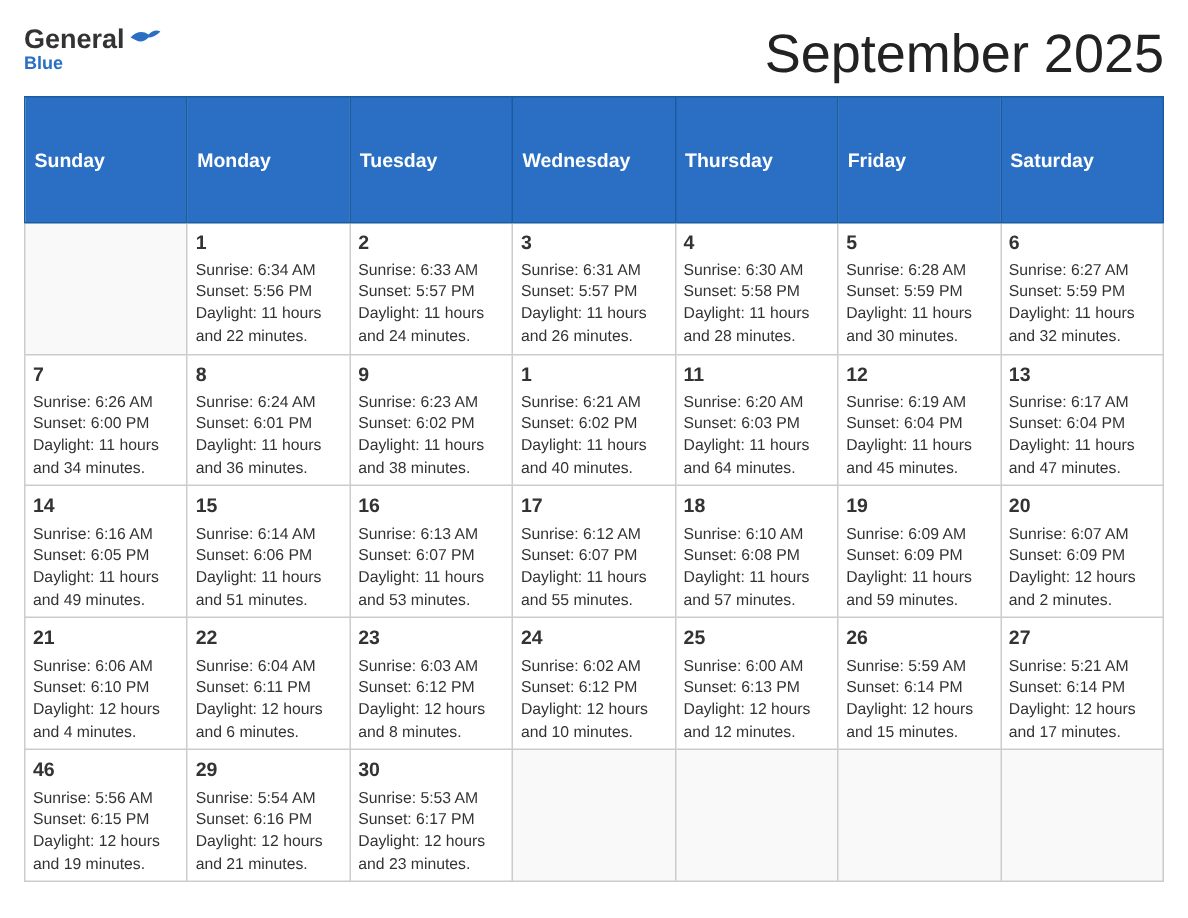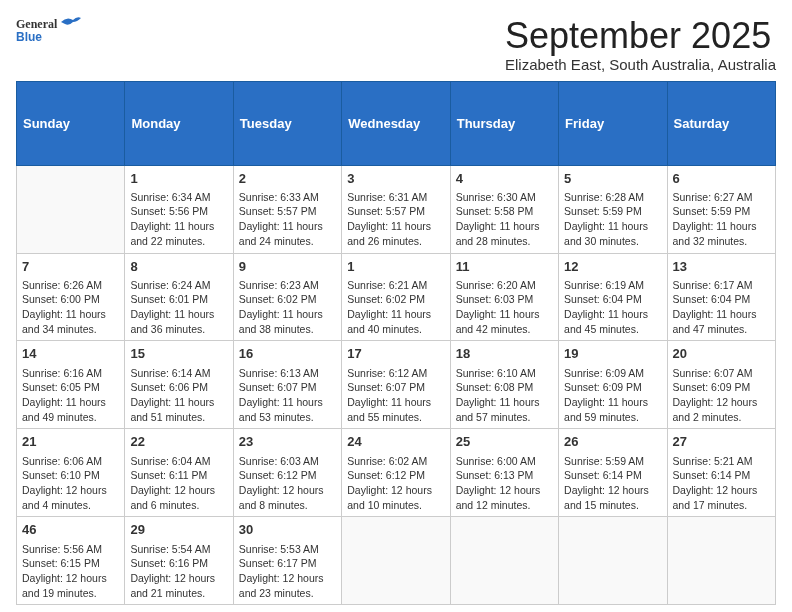--- a/index.html
+++ b/index.html
@@ -70,30 +70,29 @@
       background: #f9f9f9;
     }
     tr { height: 84px; margin-top: 10px; }
   </style>
 </head>
 <body>
 
 <div class="header">
   <div class="logo">
     <div style="display:flex; align-items:center;">
-      <span class="logo-general" style="font-size:12px; font-weight:bold; color:#333;font-family:Liberation Serif, serif;">General</span>
+      <span class="logo-general" style="font-size:18px; font-weight:bold; color:#333;">General</span>
       <svg width="22" height="18" viewBox="0 0 22 18" style="margin-left:2px; margin-top:-2px;">
         <path d="M2,8 Q8,2 14,6 Q18,2 22,4 Q18,8 14,8 Q10,12 6,10 Z" fill="#2a6fc4"></path>
       </svg>
     </div>
     <span class="logo-blue" style="font-size:12px; font-weight:bold; color:#2a6fc4; margin-top:-2px;">Blue</span>
   </div>
   <div class="title-block">
     <div class="month-title">September 2025</div>
-    <div class="location-title">Elizabeth East, South Australia, Australia</div>
   </div>
 </div>
 
 <table class="calendar">
   <thead>
     <tr>
     <th>Sunday</th>
         <th>Monday</th>
         <th>Tuesday</th>
         <th>Wednesday</th>
@@ -175,21 +174,21 @@
           <div>Sunrise: 6:21 AM</div>
           <div>Sunset: 6:02 PM</div>
           <div>Daylight: 11 hours</div>
           <div>and 40 minutes.</div>
         </td>
         <td>
           <span class="day-number">11</span>
           <div>Sunrise: 6:20 AM</div>
           <div>Sunset: 6:03 PM</div>
           <div>Daylight: 11 hours</div>
-          <div>and 42 minutes.</div>
+          <div>and 64 minutes.</div>
         </td>
         <td>
           <span class="day-number">12</span>
           <div>Sunrise: 6:19 AM</div>
           <div>Sunset: 6:04 PM</div>
           <div>Daylight: 11 hours</div>
           <div>and 45 minutes.</div>
         </td>
         <td>
           <span class="day-number">13</span>

